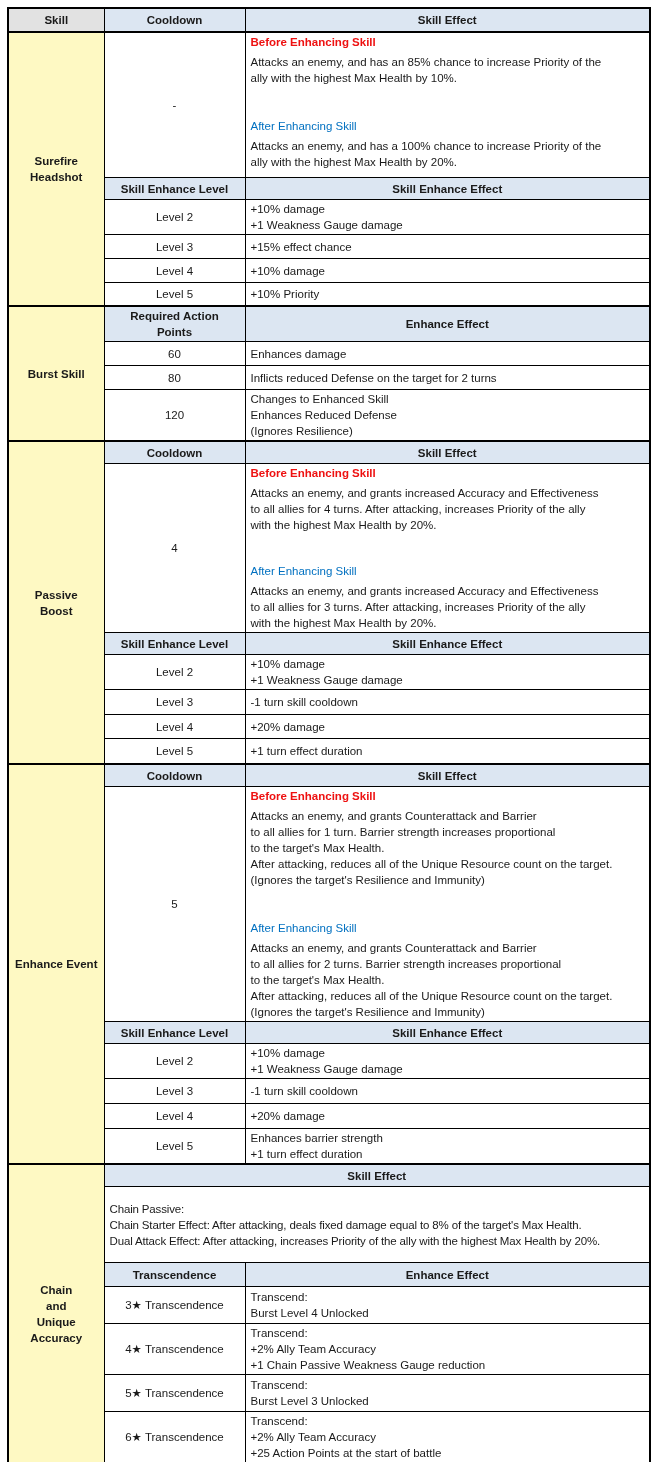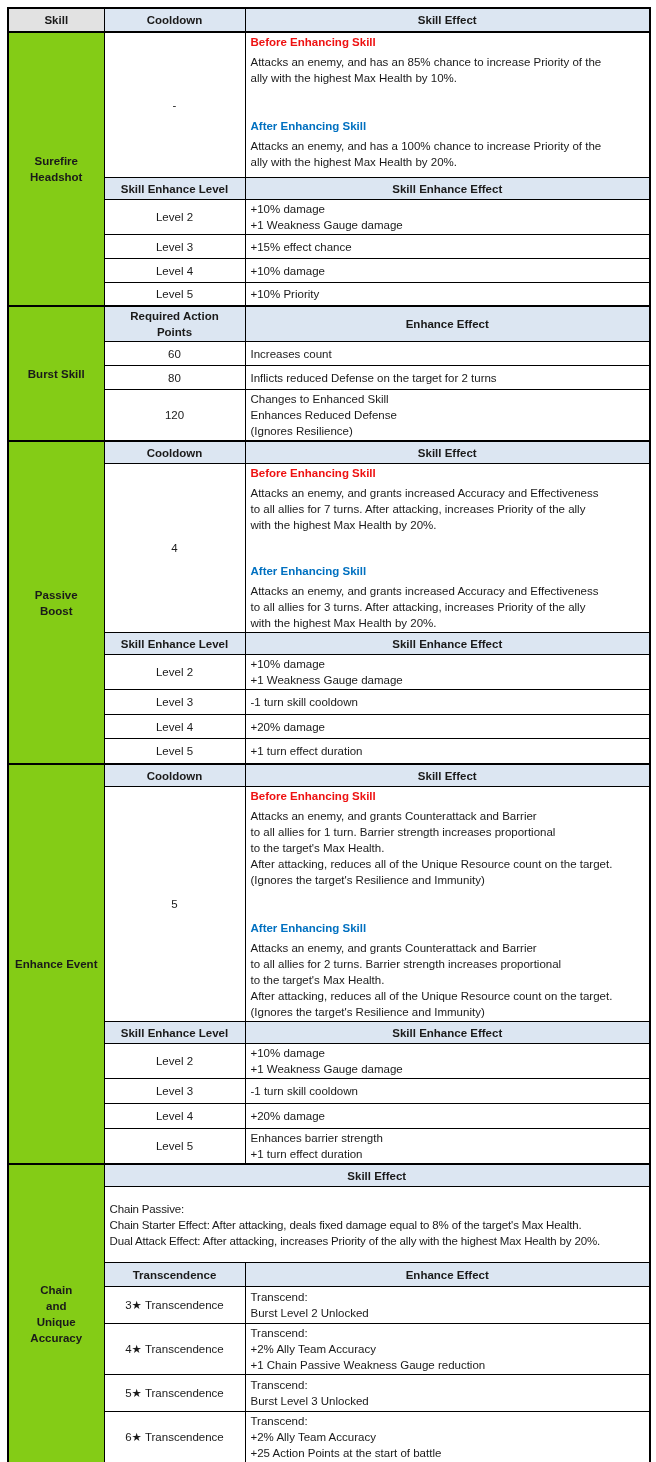--- a/index.html
+++ b/index.html
@@ -19,26 +19,26 @@
   td{
     border:1px solid #000;
     padding:1px 5px;
     vertical-align:middle;
     overflow:hidden;
   }
   
   .hd{background:#dce6f2;font-weight:bold;text-align:center;padding:1px 14px;}
   
   .hg{background:#e2e2e2;font-weight:bold;text-align:center;}
-  .name{background:#84cc16;font-weight:bold;text-align:center;padding:1px 2px;}
+  .name{background:#fef9c3;font-weight:bold;text-align:center;padding:1px 2px;}
   .ctr{text-align:center;}
   .eff{vertical-align:middle;}
   .effect-big{vertical-align:top;}
   .red{color:#ee1111;font-weight:bold;margin-bottom:4px;}
-  .blue{color:#0070c0;font-weight:bold;margin-bottom:4px;}
+  .blue{color:#0070c0;font-weight:normal;margin-bottom:4px;}
   .gap-sf{height:32px}
   .gap-dp{height:30px}
   .gap-he{height:32px}
   tr.sec > td{border-top:2px solid #000;}
   .tight{letter-spacing:-0.15px;}
 </style>
 </head>
 <body>
 
 <table>
@@ -102,21 +102,21 @@
   </tr>
 
   <tr class="sec">
     <td class="name" rowspan="4">Burst Skill</td>
     <td class="hd" style="height:21px">Required Action Points</td>
     <td class="hd">Enhance Effect</td>
   </tr>
   <tr>
     <td class="ctr" style="height:21px">60</td>
     <td class="eff">
-          <div>Increases count</div>
+          <div>Enhances damage</div>
         </td>
   </tr>
   <tr>
     <td class="ctr" style="height:21px">80</td>
     <td class="eff">
           <div>Inflicts reduced Defense on the target for 2 turns</div>
         </td>
   </tr>
   <tr>
     <td class="ctr" style="height:47px">120</td>
@@ -133,21 +133,21 @@
       <div>Boost</div>
     </td>
     <td class="hd" style="height:19px">Cooldown</td>
     <td class="hd">Skill Effect</td>
   </tr>
   <tr>
     <td class="ctr" style="height:165px">4</td>
     <td class="effect-big">
       <div class="red">Before Enhancing Skill</div>
       <div>Attacks an enemy, and grants increased Accuracy and Effectiveness</div>
-      <div>to all allies for 7 turns. After attacking, increases Priority of the ally</div>
+      <div>to all allies for 4 turns. After attacking, increases Priority of the ally</div>
       <div>with the highest Max Health by 20%.</div>
       <div class="gap-dp"></div>
       <div class="blue">After Enhancing Skill</div>
       <div>Attacks an enemy, and grants increased Accuracy and Effectiveness</div>
       <div>to all allies for 3 turns. After attacking, increases Priority of the ally</div>
       <div>with the highest Max Health by 20%.</div>
     </td>
   </tr>
   <tr>
     <td class="hd" style="height:19px">Skill Enhance Level</td>
@@ -249,21 +249,21 @@
     </td>
   </tr>
   <tr>
     <td class="hd" style="height:21px">Transcendence</td>
     <td class="hd">Enhance Effect</td>
   </tr>
   <tr>
     <td class="ctr" style="height:34px">3★ Transcendence</td>
     <td class="eff">
       <div>Transcend:</div>
-      <div>Burst Level 2 Unlocked</div>
+      <div>Burst Level 4 Unlocked</div>
     </td>
   </tr>
   <tr>
     <td class="ctr" style="height:48px">4★ Transcendence</td>
     <td class="eff">
       <div>Transcend:</div>
       <div>+2% Ally Team Accuracy</div>
       <div>+1 Chain Passive Weakness Gauge reduction</div>
     </td>
   </tr>

